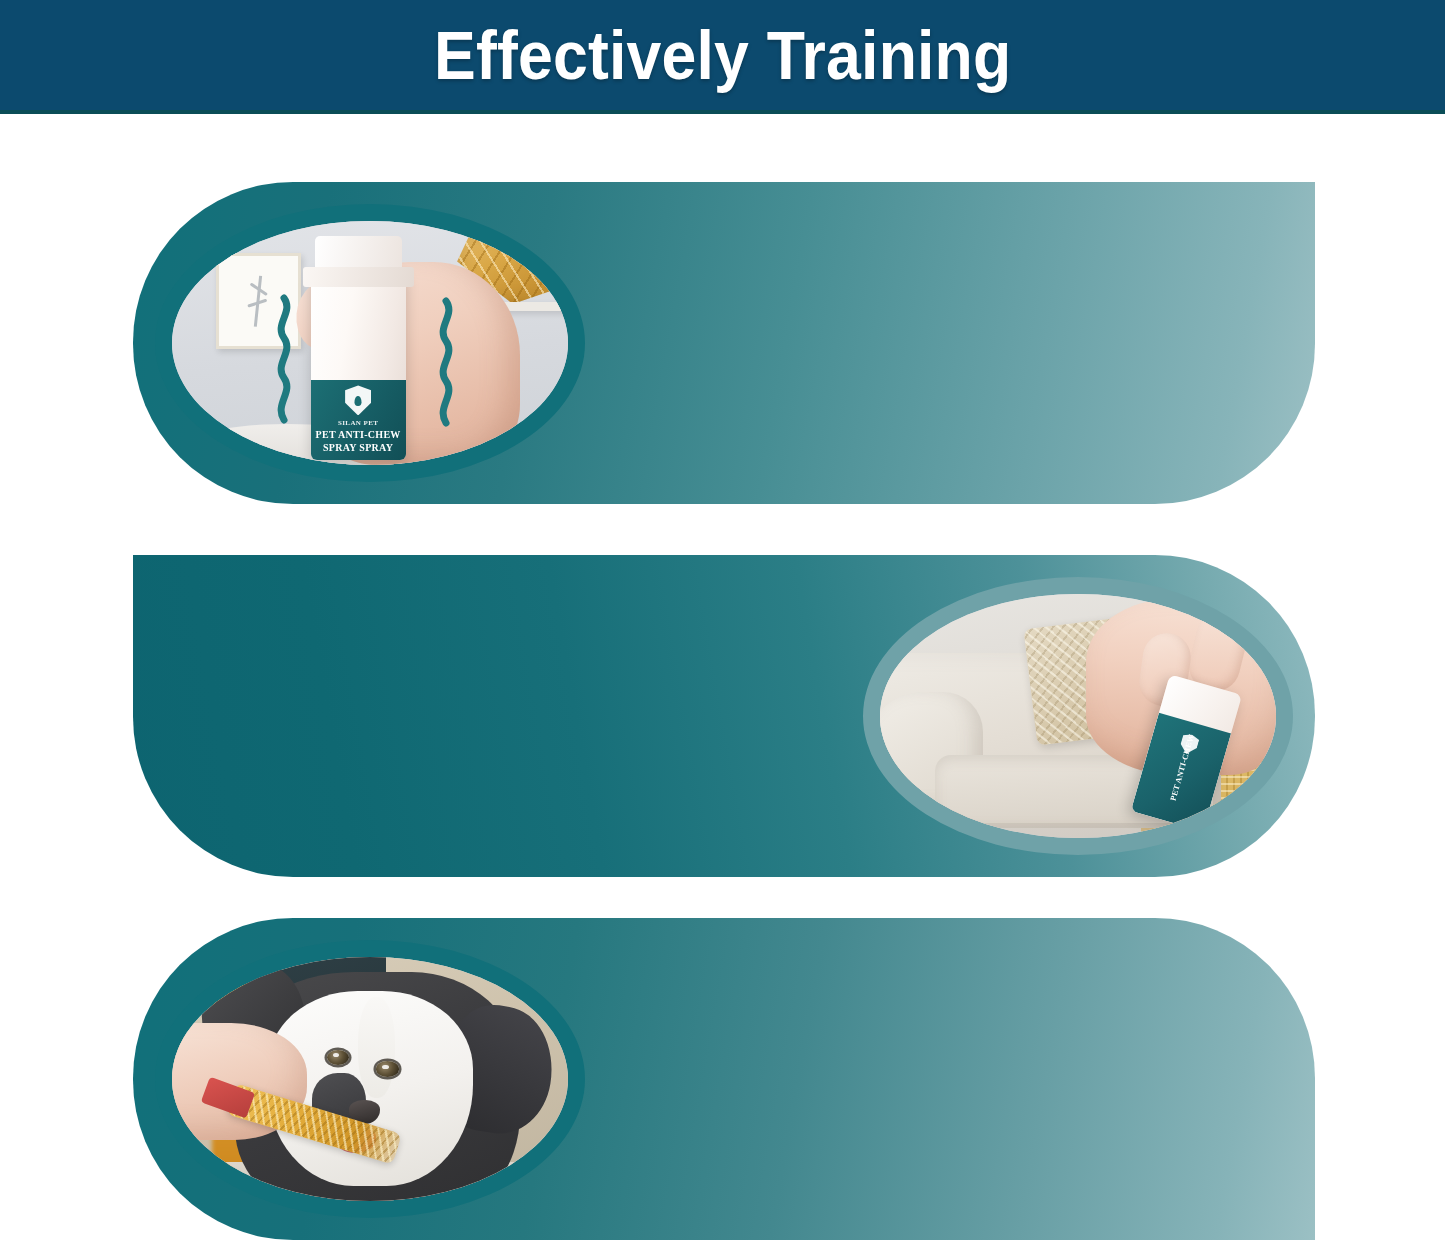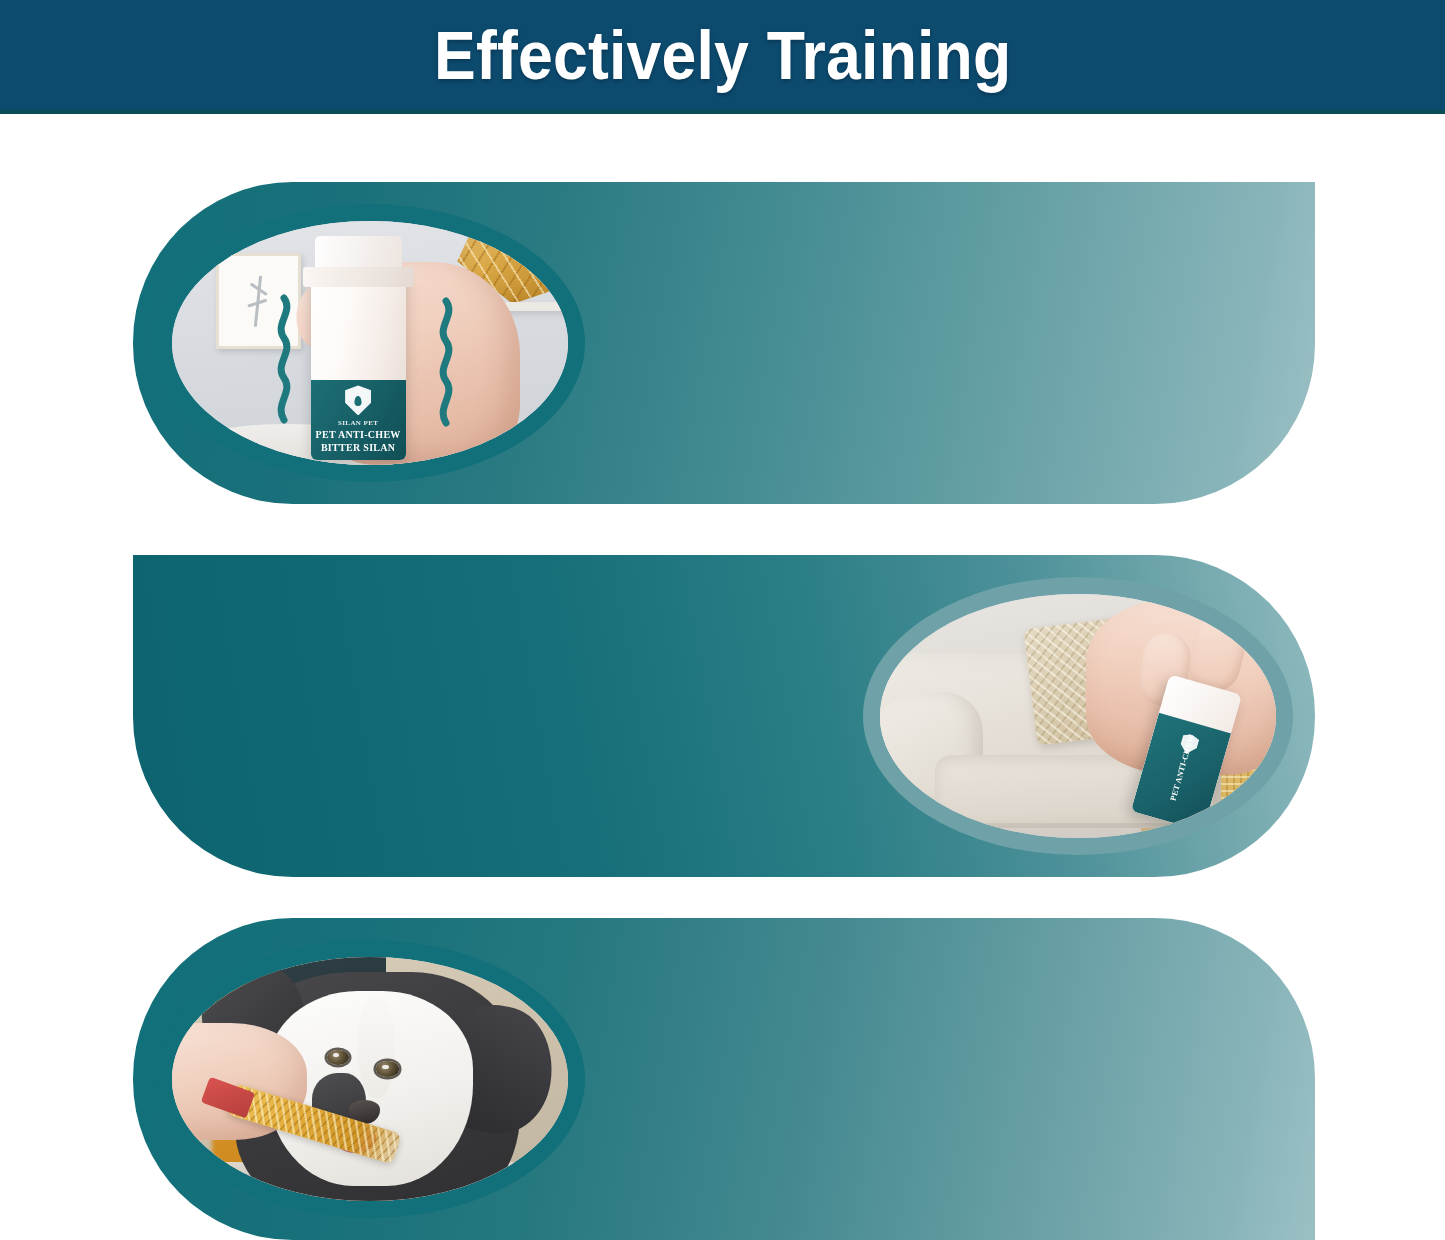--- a/index.html
+++ b/index.html
@@ -462,21 +462,21 @@
       <div class="s1-table"></div>
 
       <div class="s1-hand"></div>
       <div class="s1-thumb"></div>
 
       <div class="s1-bottle">
         <div class="s1-label">
           <div class="s1-shield"></div>
           <div class="s1-brand">SILAN PET</div>
           <div class="s1-labeltext">PET ANTI-CHEW</div>
-          <div class="s1-labeltext">BITTER SILAN</div>
+          <div class="s1-labeltext">SPRAY SPRAY</div>
         </div>
       </div>
       <div class="s1-nozzle"></div>
       <div class="s1-collar"></div>
 
       <svg class="s1-wave s1-wave-l" viewBox="0 0 26 130">
         <path d="M13 4 C23 18 3 30 13 44 C23 58 3 70 13 84 C23 98 3 110 13 126" stroke="currentColor" stroke-width="7" fill="none" stroke-linecap="round"></path>
       </svg>
       <svg class="s1-wave s1-wave-r" viewBox="0 0 26 130">
         <path d="M13 4 C23 18 3 30 13 44 C23 58 3 70 13 84 C23 98 3 110 13 126" stroke="currentColor" stroke-width="7" fill="none" stroke-linecap="round"></path>

